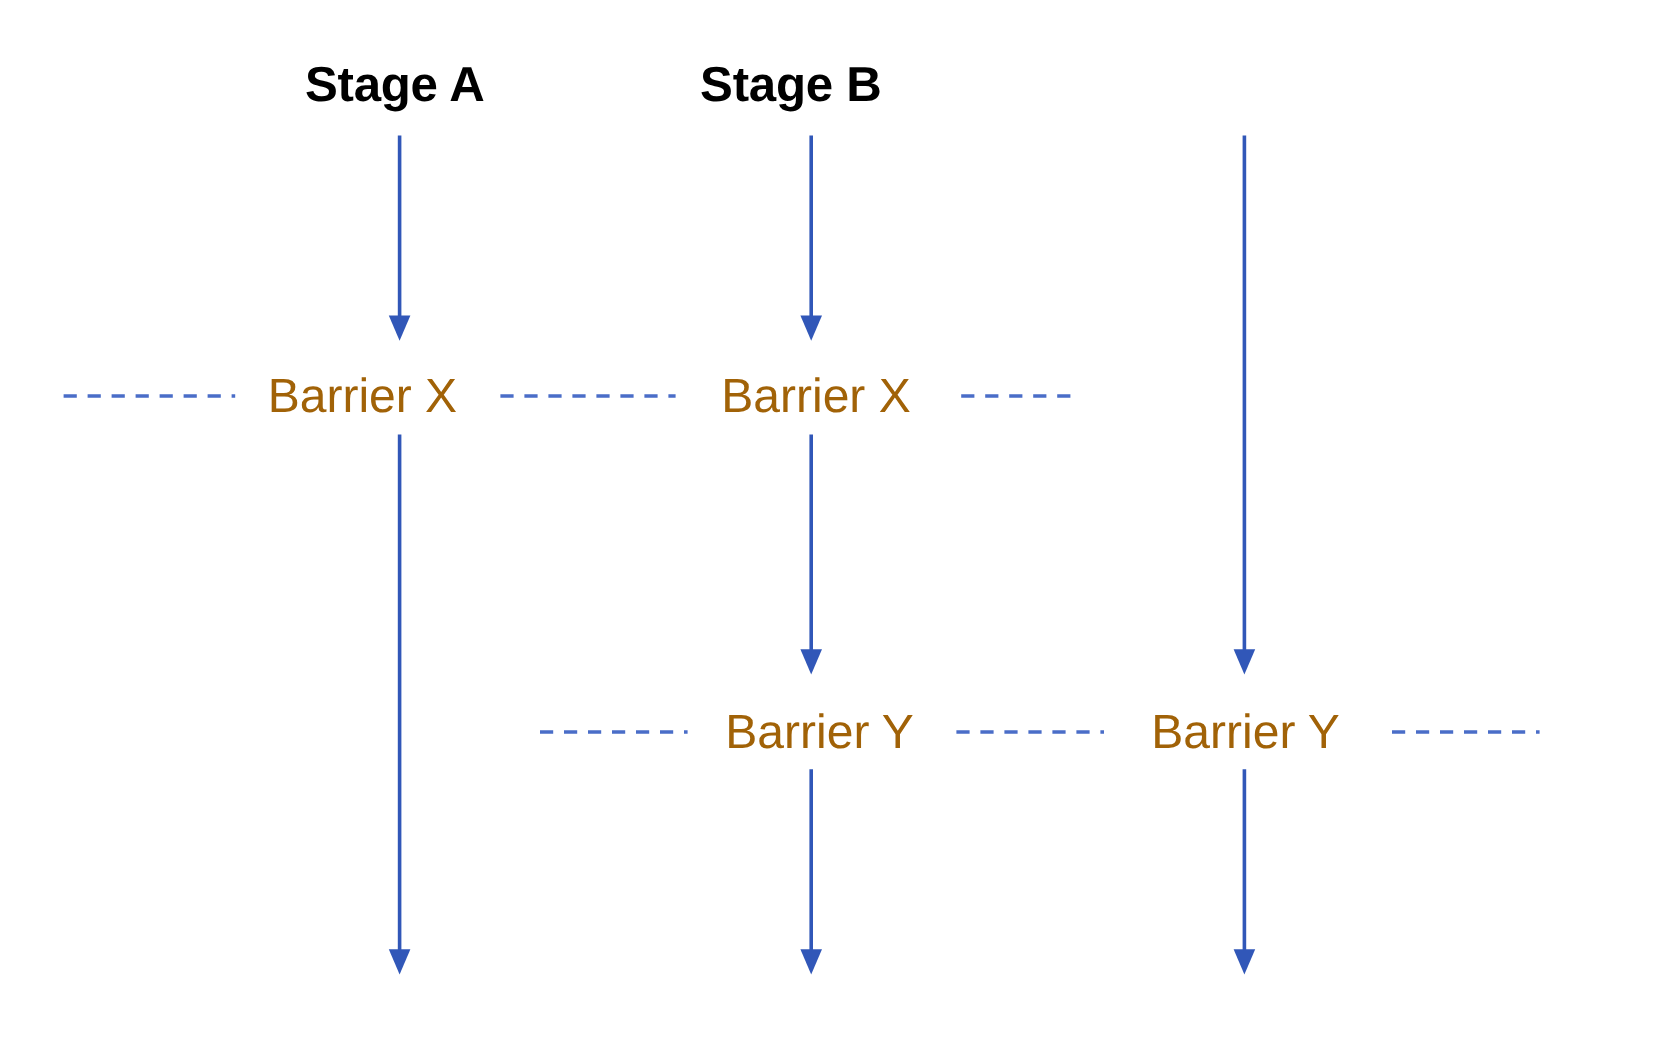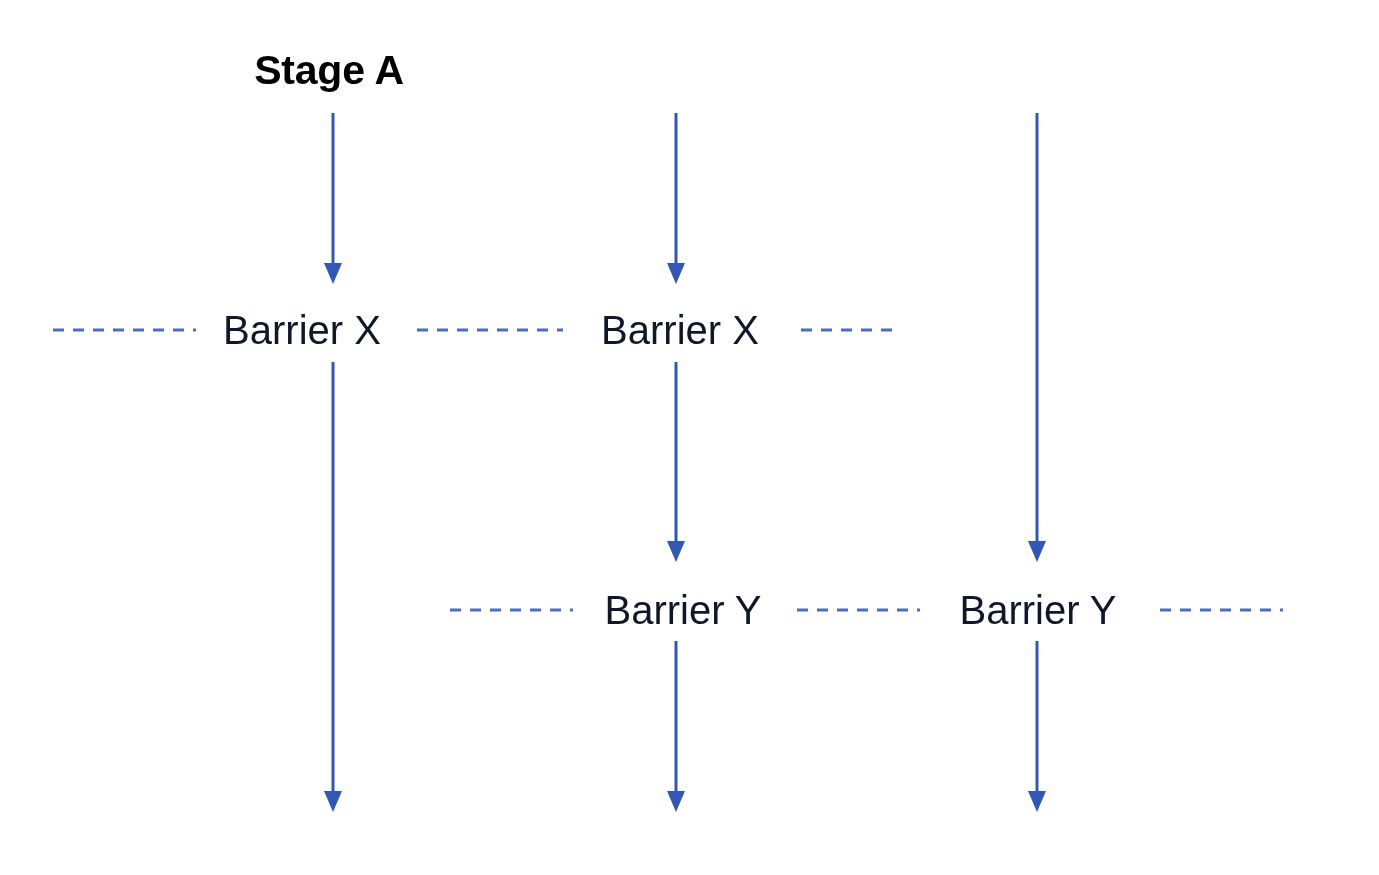--- a/index.html
+++ b/index.html
@@ -18,38 +18,39 @@
     transform:translateX(-50%);
     letter-spacing:-0.2px;
   }
 
   .barrier-label{
     position:absolute;
     font-family:"Liberation Sans",sans-serif;
     font-weight:400;
     font-size:40px;
     line-height:40px;
-    color:#0f172a;
+    color:#a16207;
     white-space:nowrap;
     text-align:center;
     transform:translate(-50%,-50%);
     background:#ffffff;
     padding:0 6px;
     z-index:4;
   }
 
   .arrow-svg{position:absolute;overflow:visible;z-index:2;}
   .dash-svg{position:absolute;overflow:visible;z-index:1;}
 </style>
 </head>
 <body>
 
 <div id="stage">
 
   <div class="col-title" style="left:329px;top:50px;">Stage A</div>
+  <div class="col-title" style="left:659px;top:50px;">Stage B</div>
 
   <svg class="dash-svg" style="left:53px;top:322px;" width="143" height="16" viewBox="0 0 143 16">
     <line x1="0" y1="8" x2="143" y2="8" stroke="#4A6DC8" stroke-width="3" stroke-dasharray="11 9"></line>
   </svg>
   <svg class="dash-svg" style="left:417px;top:322px;" width="146" height="16" viewBox="0 0 146 16">
     <line x1="0" y1="8" x2="146" y2="8" stroke="#4A6DC8" stroke-width="3" stroke-dasharray="11 9"></line>
   </svg>
   <svg class="dash-svg" style="left:801px;top:322px;" width="94" height="16" viewBox="0 0 94 16">
     <line x1="0" y1="8" x2="94" y2="8" stroke="#4A6DC8" stroke-width="3" stroke-dasharray="11 9"></line>
   </svg>

